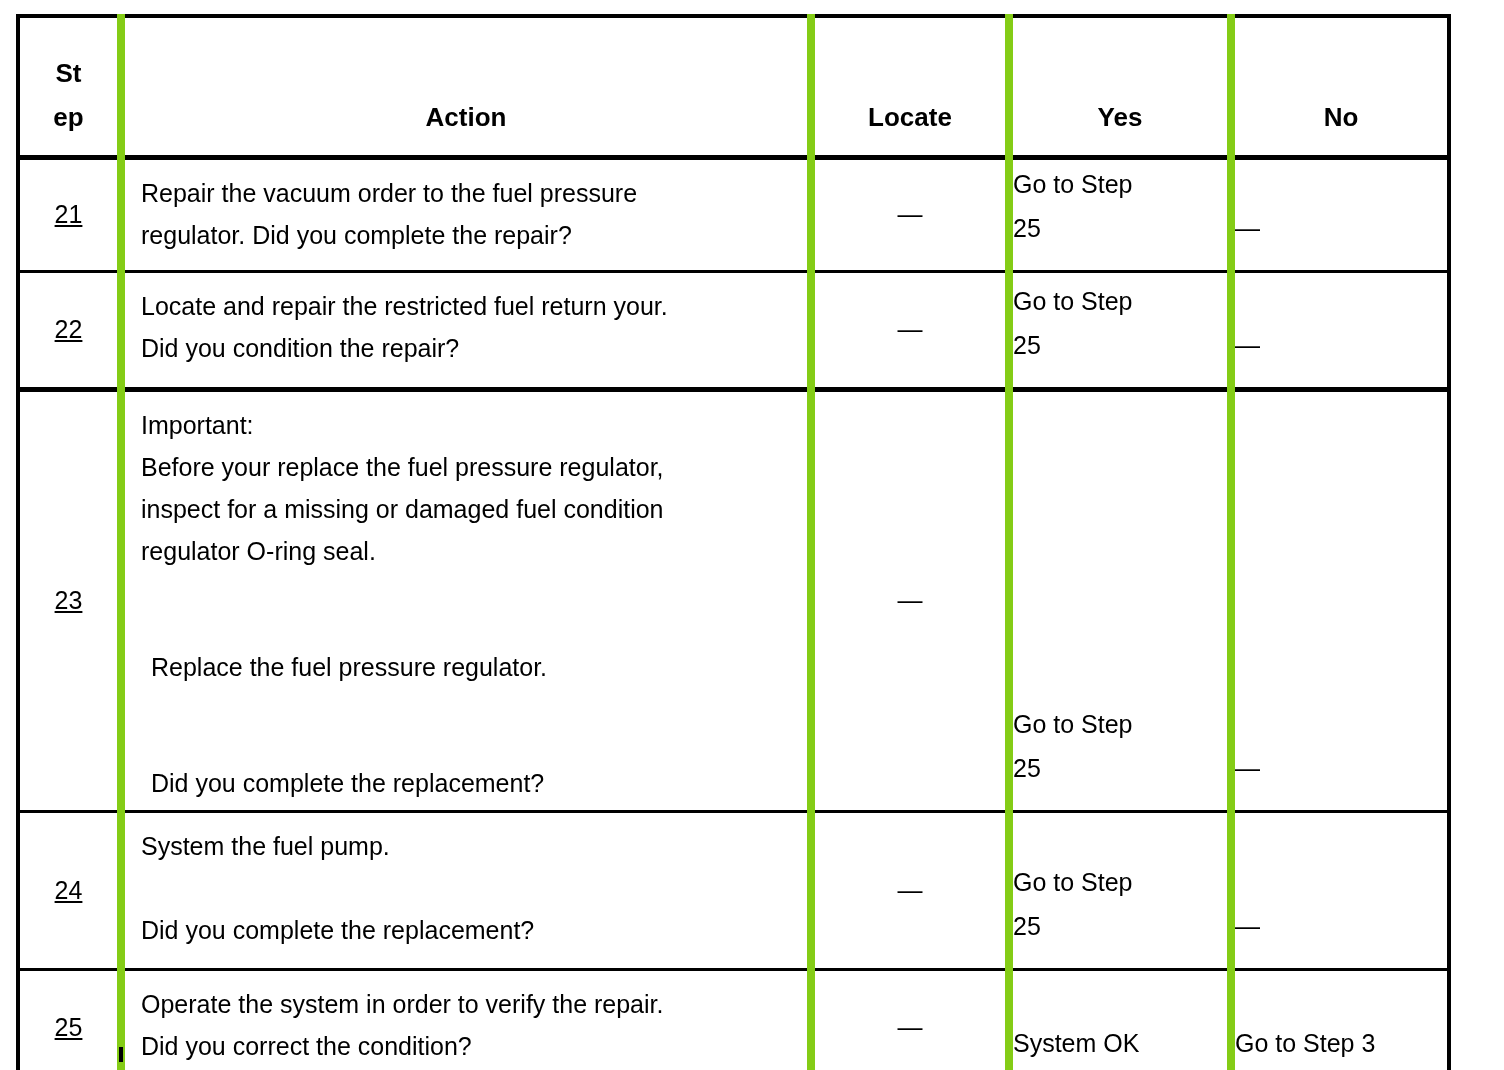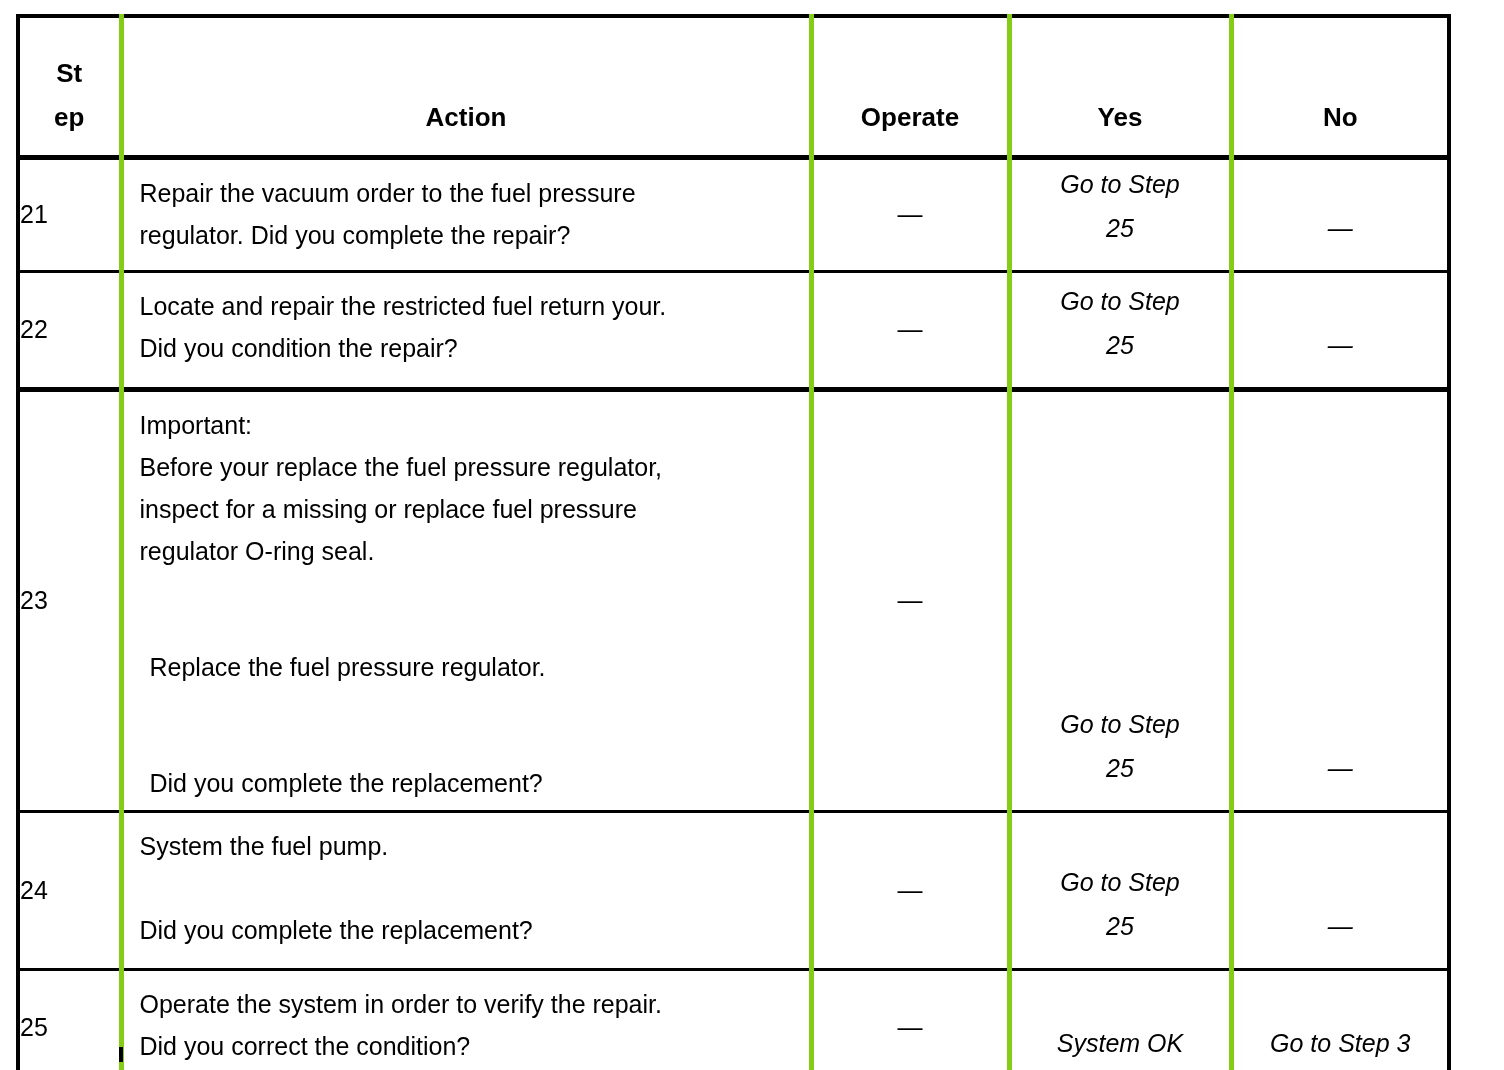--- a/index.html
+++ b/index.html
@@ -19,21 +19,21 @@
   table.diag {
     position: absolute;
     left: 16px;
     top: 14px;
     width: 1435px;
     border-collapse: collapse;
     table-layout: fixed;
     border: 4px solid #000;
   }
   th, td {
-    border-left: 5px solid #84cc16;
+    border-left: 8px solid #84cc16;
     padding: 0;
     overflow: hidden;
   }
   th:first-child, td:first-child { border-left: none; }
 
   
   tr.hrow { height: 141px; }
   tr.r21  { height: 114px; }
   tr.r22  { height: 118px; }
   tr.r23  { height: 357px; }
@@ -51,44 +51,44 @@
     vertical-align: bottom;
     text-align: center;
     font-weight: bold;
     font-size: 26px;
     line-height: 44px;
     padding-bottom: 16px;
   }
   td { font-size: 25px; }
 
   td.step {
+    text-align: center;
     vertical-align: middle;
+    text-decoration: underline;
   }
   td.action {
     vertical-align: top;
     text-align: left;
     padding: 12px 10px 6px 16px;
   }
   .aline {
     line-height: 42px;
     min-height: 42px;
     white-space: nowrap;
   }
   .aline.b { font-weight: normal; }
   .aline.ind { padding-left: 10px; margin-top: 32px; }
 
   td.values {
     text-align: center;
     vertical-align: middle;
   }
   td.yes, td.no {
-    text-align: center;
     vertical-align: bottom;
     padding-bottom: 20px;
-    font-style: italic;
   }
   .cline {
     line-height: 44px;
     min-height: 0;
     white-space: nowrap;
   }
 
   
   .stub {
     position: absolute;
@@ -113,21 +113,21 @@
       <col style="width:218px">
     </colgroup>
 
     <tbody>
         <tr class="hrow">
       <th>
         <div>St</div>
         <div>ep</div>
       </th>
       <th>Action</th>
-      <th>Operate</th>
+      <th>Locate</th>
       <th>Yes</th>
       <th>No</th>
     </tr>
 
     <tr class="r21">
       <td class="step">21</td>
       <td class="action">
         <div class="aline">Repair the vacuum order to the fuel pressure</div>
         <div class="aline">regulator. Did you complete the repair?</div>
       </td>
@@ -155,21 +155,21 @@
       <td class="no">
         <div class="cline">—</div>
       </td>
     </tr>
 
     <tr class="r23">
       <td class="step">23</td>
       <td class="action">
         <div class="aline b">Important:</div>
         <div class="aline b">Before your replace the fuel pressure regulator,</div>
-        <div class="aline b">inspect for a missing or replace fuel pressure</div>
+        <div class="aline b">inspect for a missing or damaged fuel condition</div>
         <div class="aline b">regulator O-ring seal.</div>
         <div class="aline"></div>
         <div class="aline ind">Replace the fuel pressure regulator.</div>
         <div class="aline"></div>
         <div class="aline ind">Did you complete the replacement?</div>
       </td>
       <td class="values">—</td>
       <td class="yes">
         <div class="cline">Go to Step</div>
         <div class="cline">25</div>

